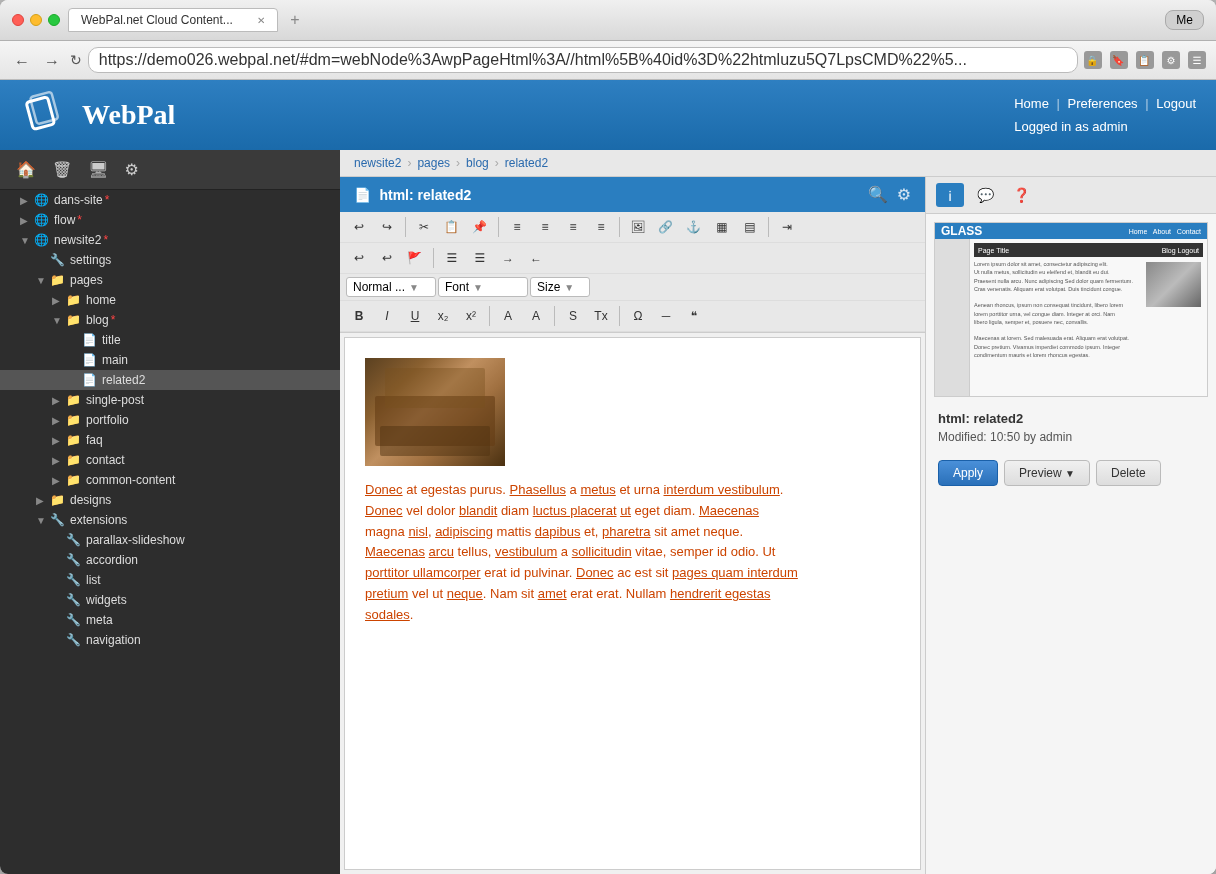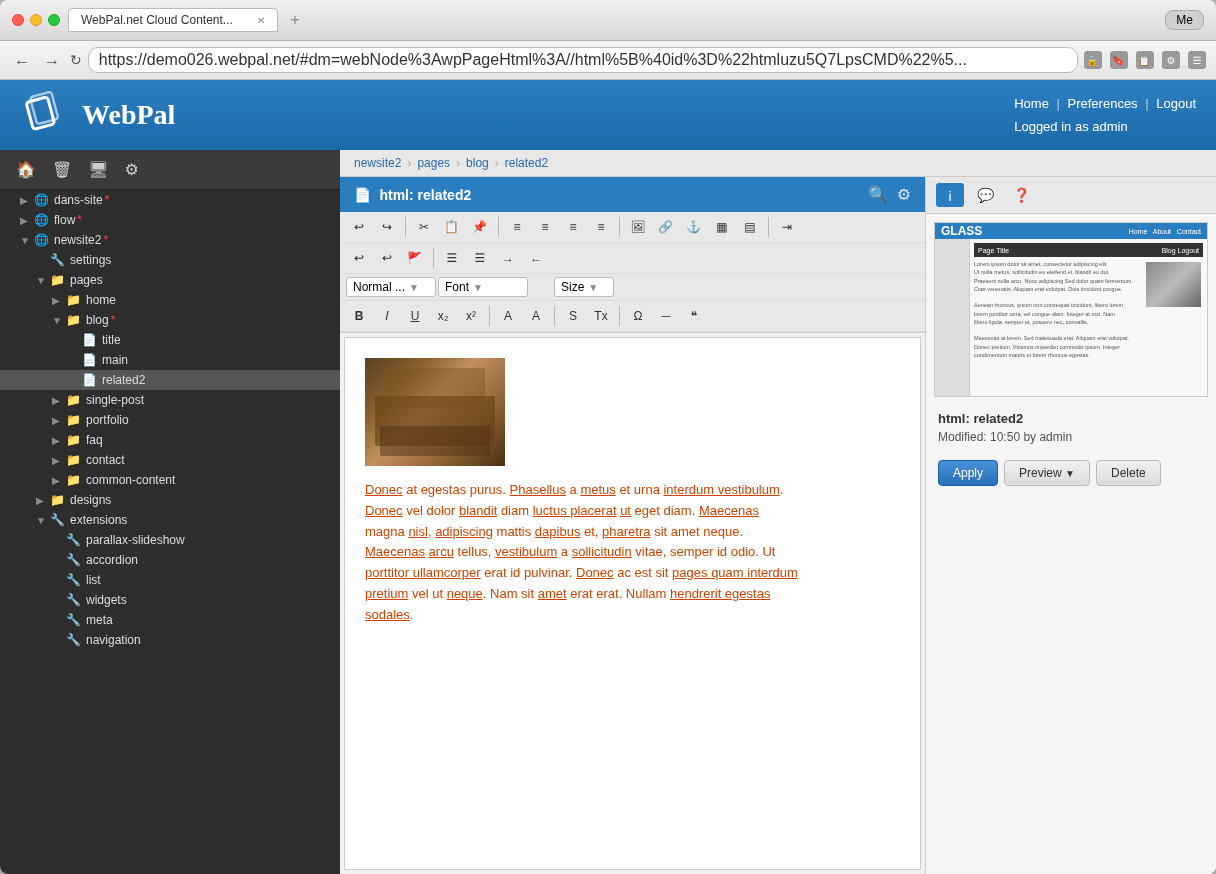--- a/index.html
+++ b/index.html
@@ -362,21 +362,21 @@
 
               <div class="toolbar-row">
                 <div class="toolbar-dropdown">
                   <span>Normal ...</span>
                   <span class="dropdown-arrow">▼</span>
                 </div>
                 <div class="toolbar-dropdown">
                   <span>Font</span>
                   <span class="dropdown-arrow">▼</span>
                 </div>
-                <div class="toolbar-dropdown" style="min-width:60px;margin-left:24px;">
+                <div class="toolbar-dropdown" style="min-width:60px;">
                   <span>Size</span>
                   <span class="dropdown-arrow">▼</span>
                 </div>
               </div>
 
               <div class="toolbar-row">
                 <button class="toolbar-btn" style="font-weight:bold;">B</button>
                 <button class="toolbar-btn" style="font-style:italic;">I</button>
                 <button class="toolbar-btn" style="text-decoration:underline;">U</button>
                 <button class="toolbar-btn">x₂</button>

